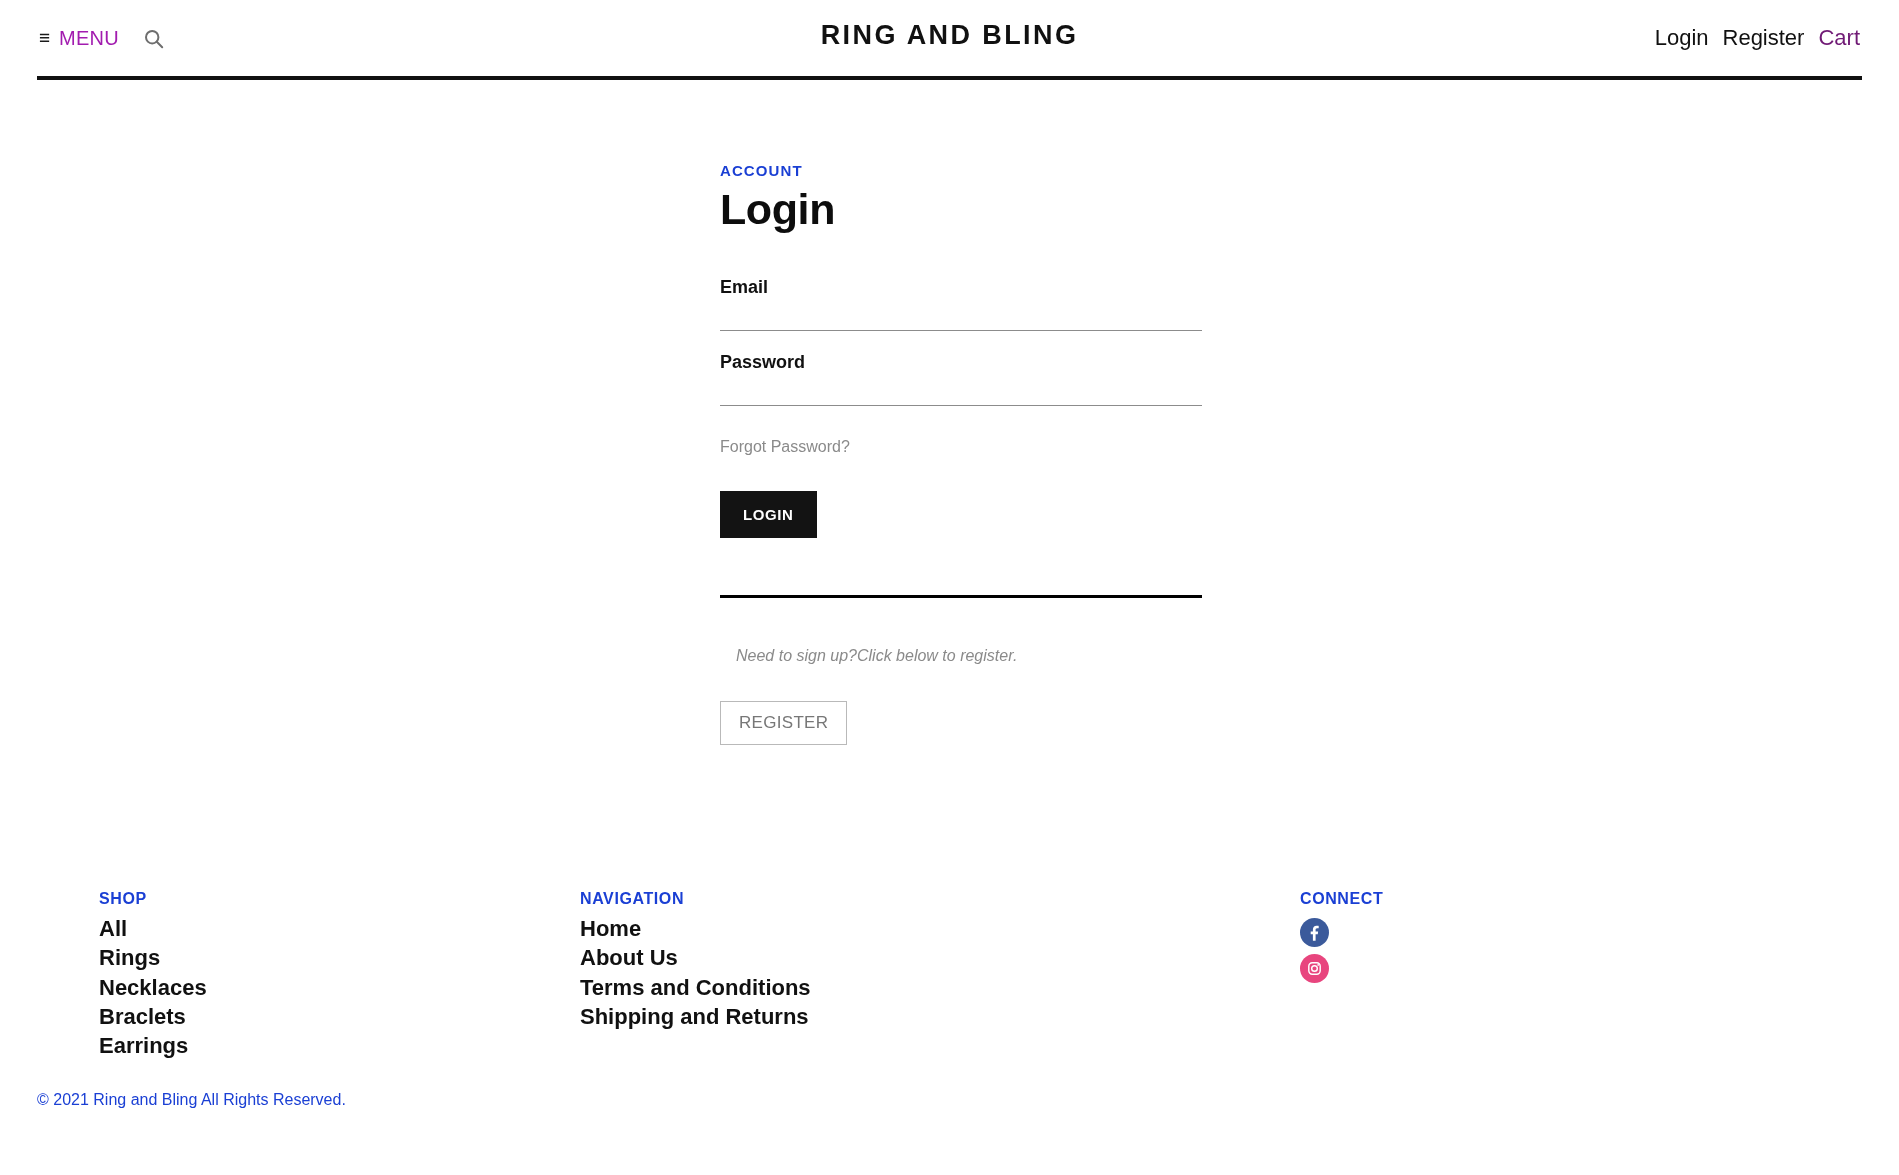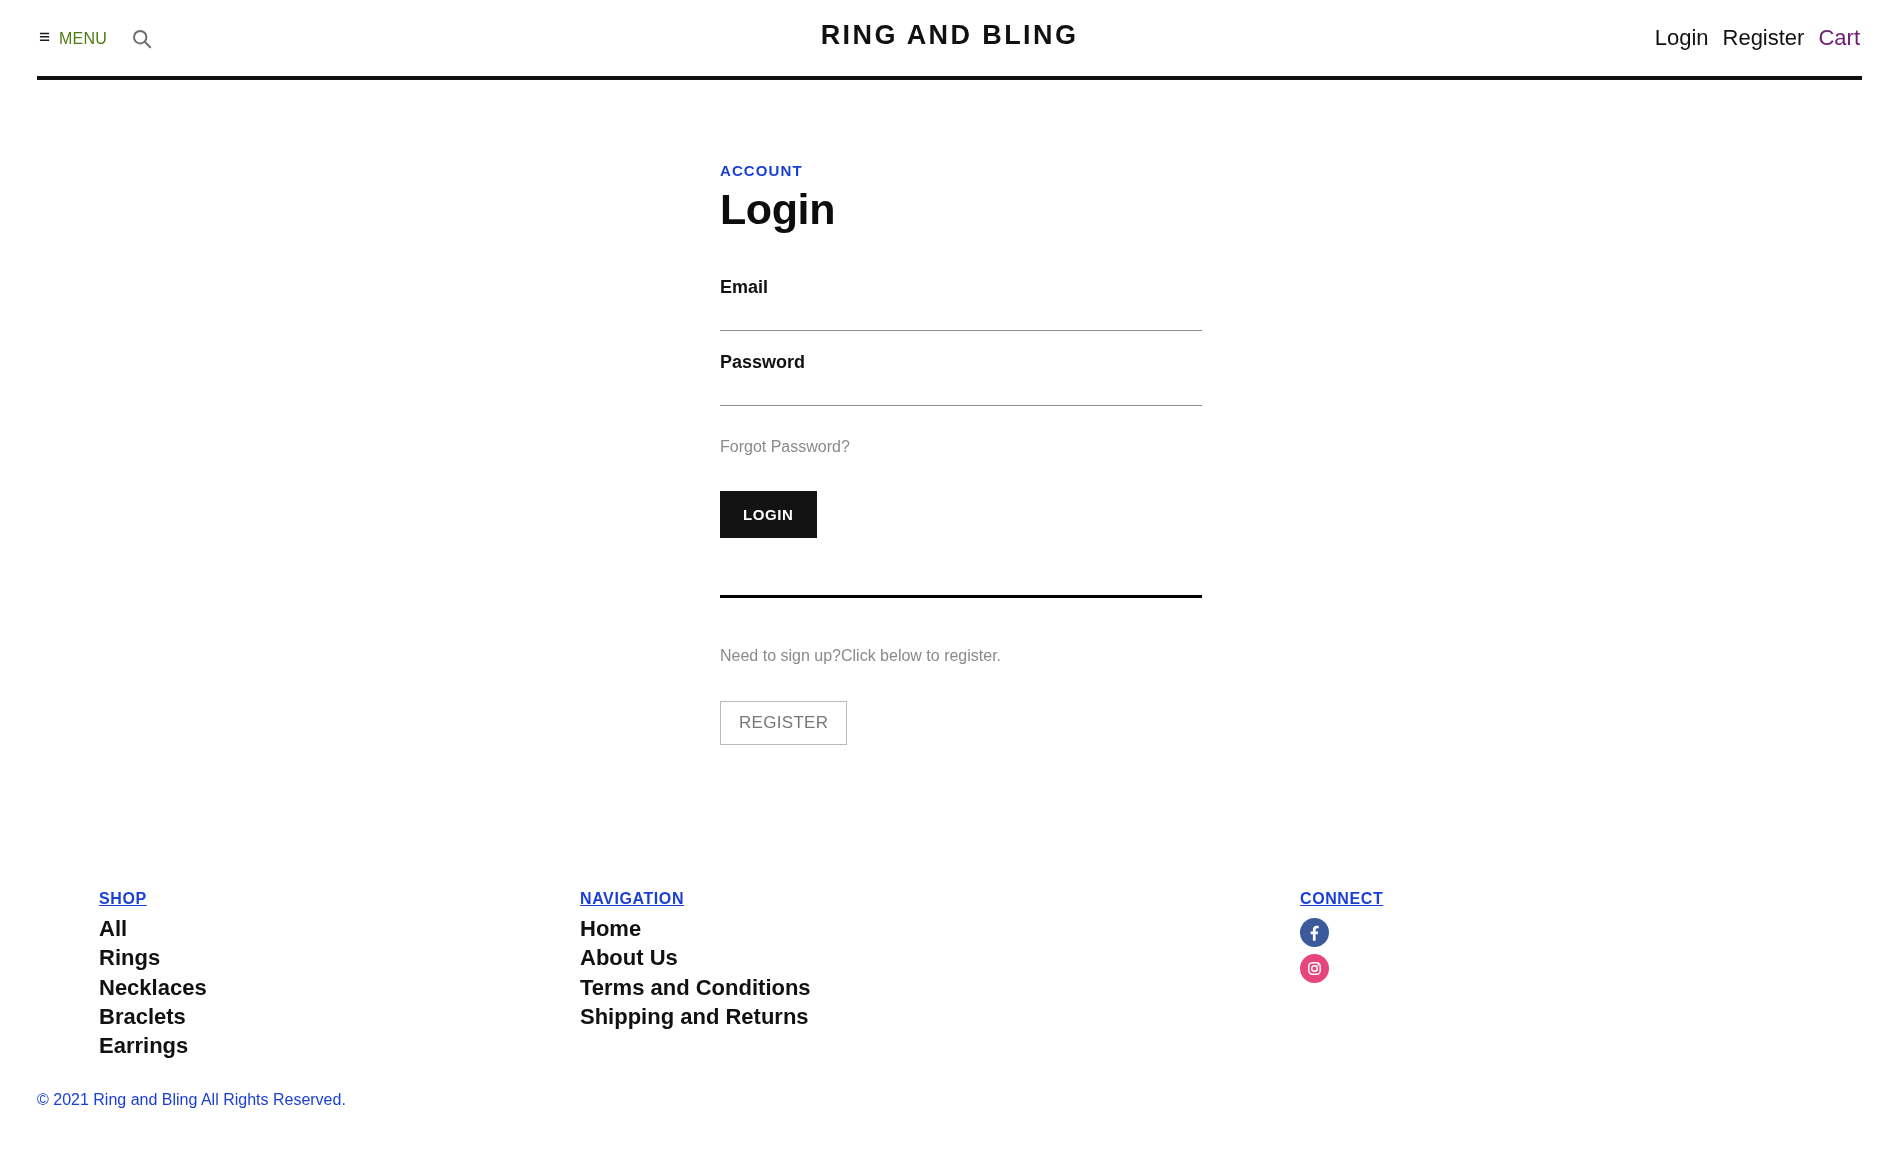--- a/index.html
+++ b/index.html
@@ -49,23 +49,23 @@
     color: #1a1a1a;
   }
   .hamburger-icon {
     font-size: 19px;
     line-height: 1;
     color: #1a1a1a;
     position: relative;
     top: -1px;
   }
   .menu-label {
-    font-size: 16px;
+    font-size: 20px;
     letter-spacing: 0.2px;
-    color: #4d7c0f;
+    color: #a21caf;
   }
   .search-btn {
     display: inline-flex;
     align-items: center;
     justify-content: center;
     cursor: pointer;
     width: 26px;
     height: 26px;
     position: relative;
     top: 1px;
@@ -177,21 +177,22 @@
   }
 
   .section-rule {
     border: none;
     border-top: 3px solid #000000;
     margin: 57px 0 0 0;
   }
   .signup-text {
     font-size: 16px;
     color: #8a8a8a;
-    margin: 49px 0 0 0;
+    margin: 49px 0 0 16px;
+    font-style: italic;
   }
   .register-button {
     display: inline-block;
     margin-top: 36px;
     background: #ffffff;
     color: #777777;
     border: 1px solid #b9b9b9;
     font-family: "Liberation Sans", sans-serif;
     font-size: 17px;
     letter-spacing: 0.3px;
@@ -215,21 +216,20 @@
   .footer-col.col-shop { width: 543px; padding-left: 62px; }
   .footer-col.col-nav  { width: 720px; }
   .footer-col.col-connect { width: 400px; }
 
   .footer-heading {
     font-size: 16px;
     font-weight: bold;
     letter-spacing: 0.6px;
     color: #1a3fd4;
     margin: 0 0 6px 0;
-    text-decoration: underline;
   }
   .footer-link {
     display: block;
     font-size: 22px;
     font-weight: bold;
     color: #111111;
     text-decoration: none;
     line-height: 1.33;
     cursor: pointer;
   }

